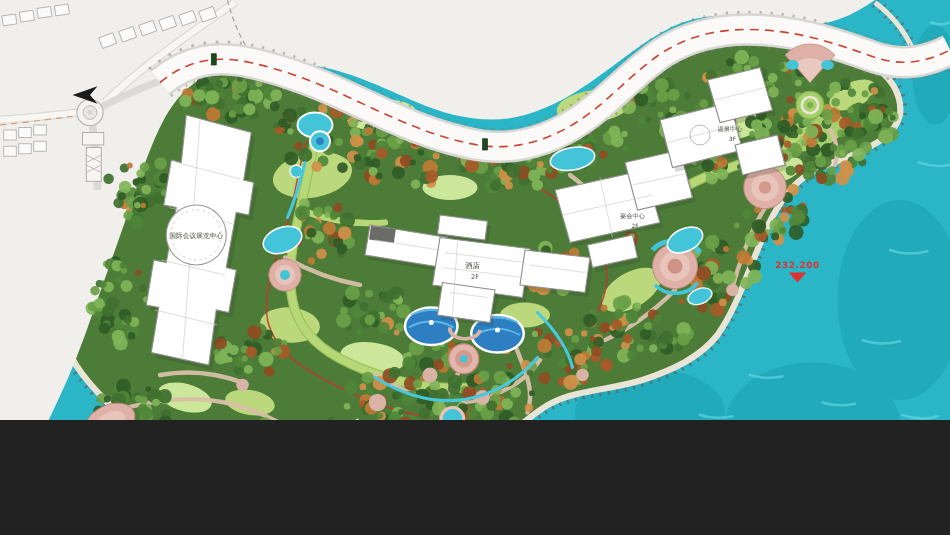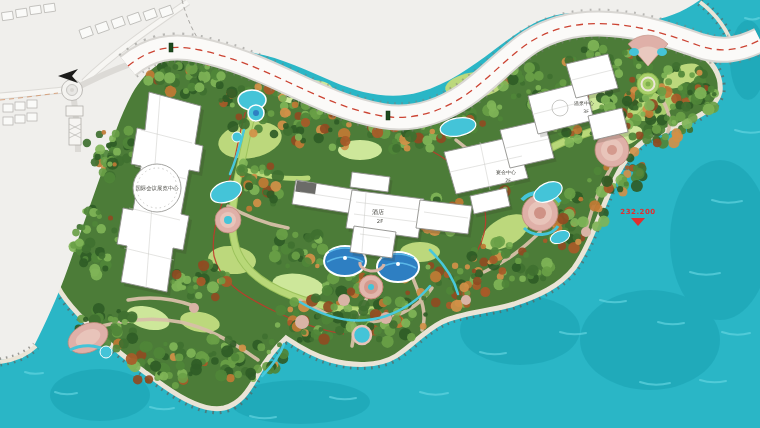--- a/index.html
+++ b/index.html
@@ -1,16 +1,16 @@
 <!DOCTYPE html>
 <html><head>
 <meta charset="utf-8">
 <style>
   html,body{margin:0;padding:0;background:#222;}
-  .canvas{width:760px;height:428px;position:relative;overflow:hidden;
+  .canvas{width:760px;height:336px;position:relative;overflow:hidden;
           font-family:"DejaVu Sans",sans-serif;}
   svg{display:block;}
   text{font-family:"DejaVu Sans",sans-serif;}
   .bldg-label{fill:#45453f;}
   .elev{fill:#e03030;font-weight:bold;}
 </style>
 </head>
 <body>
 
 <div class="canvas">

